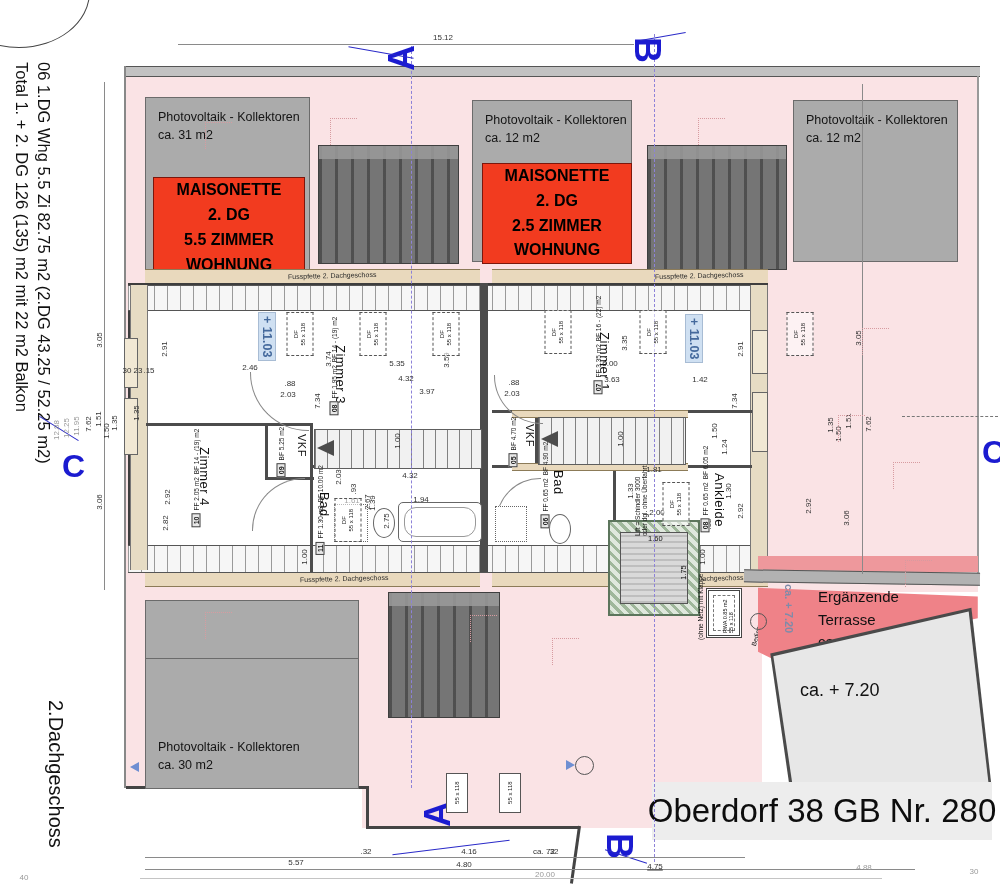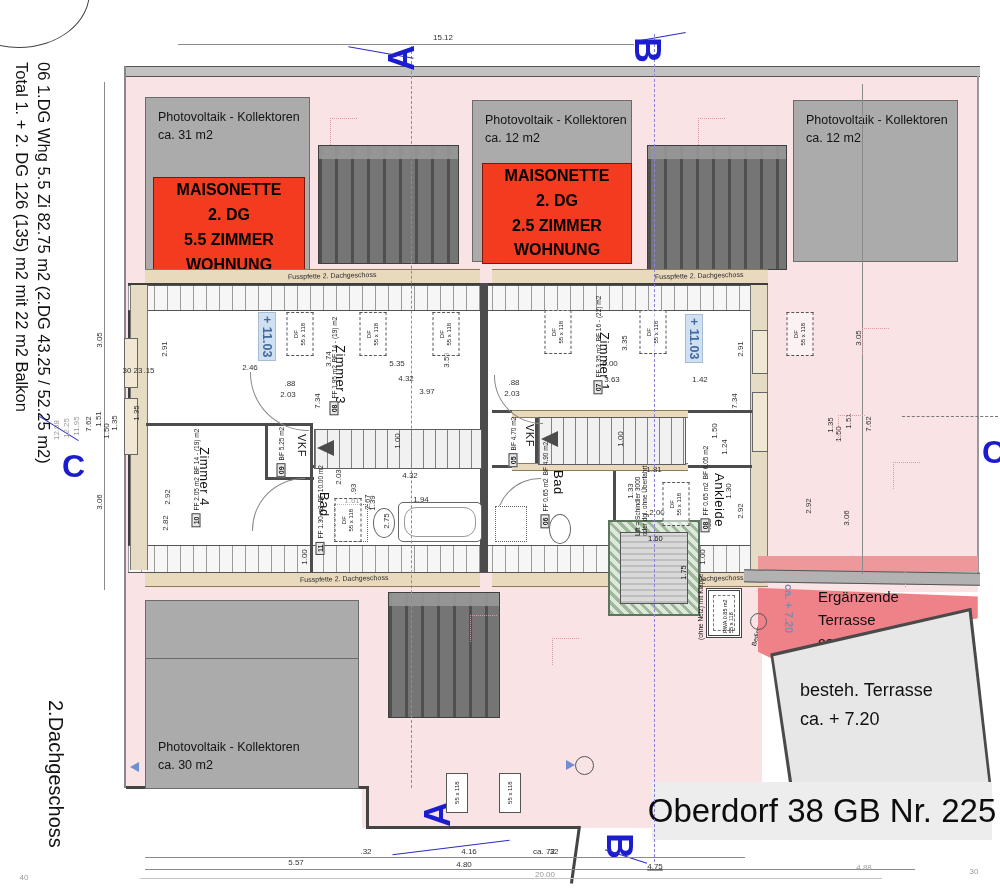--- a/index.html
+++ b/index.html
@@ -206,31 +206,30 @@
   <div class="abs" style="left:758px;top:583px;width:222px;height:80px;background:#ef8288;clip-path:polygon(0 6%,99% 17%,99% 44%,8% 97%,0 86%);"></div>
   <div class="abs vtxt" style="left:783px;top:584px;height:70px;font-size:11px;font-weight:bold;color:#7f8ba9;">ca. + 7.20</div>
   <div class="abs" style="left:818px;top:586px;font-size:15px;line-height:1.5;color:#111;">
     <div>Ergänzende</div>
     <div>Terrasse</div>
     <div>ca. + 7.20</div>
   </div>
   <div class="abs" style="left:768px;top:604px;width:226px;height:190px;background:#4a4a4a;clip-path:polygon(1% 26%,90% 2%,99% 97%,10% 100%);"></div>
   <div class="abs" style="left:770px;top:606px;width:222px;height:186px;background:#e7e7e7;clip-path:polygon(1.5% 27%,89.5% 3%,98.5% 96%,10.5% 99%);"></div>
   <div class="abs" style="left:800px;top:676px;font-size:18px;line-height:1.6;color:#111;">
-    <div>besteh. Terrasse</div>
     <div>ca. + 7.20</div>
   </div>
 
   <div class="abs circ" style="left:575px;top:756px;width:17px;height:17px;"></div>
   <div class="abs circ" style="left:750px;top:613px;width:15px;height:15px;"></div>
   <div class="abs" style="left:130px;top:762px;width:0;height:0;border-top:5px solid transparent;border-bottom:5px solid transparent;border-right:9px solid #6f8fd2;"></div>
   <div class="abs" style="left:566px;top:760px;width:0;height:0;border-top:5px solid transparent;border-bottom:5px solid transparent;border-left:9px solid #6f8fd2;"></div>
 
   <div class="abs" style="left:652px;top:782px;width:340px;height:58px;background:#ededed;display:flex;align-items:center;justify-content:center;">
-    <span style="font-size:33px;color:#0d0d0d;white-space:nowrap;">Oberdorf 38 GB Nr. 225</span>
+    <span style="font-size:33px;color:#0d0d0d;white-space:nowrap;">Oberdorf 38 GB Nr. 280</span>
   </div>
 
   <div class="abs dash-v" style="left:411px;top:46px;height:742px;"></div>
   <div class="abs dash-v" style="left:654px;top:34px;height:828px;"></div>
   <div class="abs" style="left:902px;top:416px;width:96px;border-top:1.5px dashed #777;"></div>
 
   <div class="abs marker" style="left:389px;top:40px;transform:rotate(-90deg);">A</div>
   <div class="abs marker" style="left:634px;top:32px;transform:rotate(90deg);">B</div>
   <div class="abs marker" style="left:425px;top:796px;transform:rotate(-90deg);">A</div>
   <div class="abs marker" style="left:606px;top:828px;transform:rotate(90deg);">B</div>

